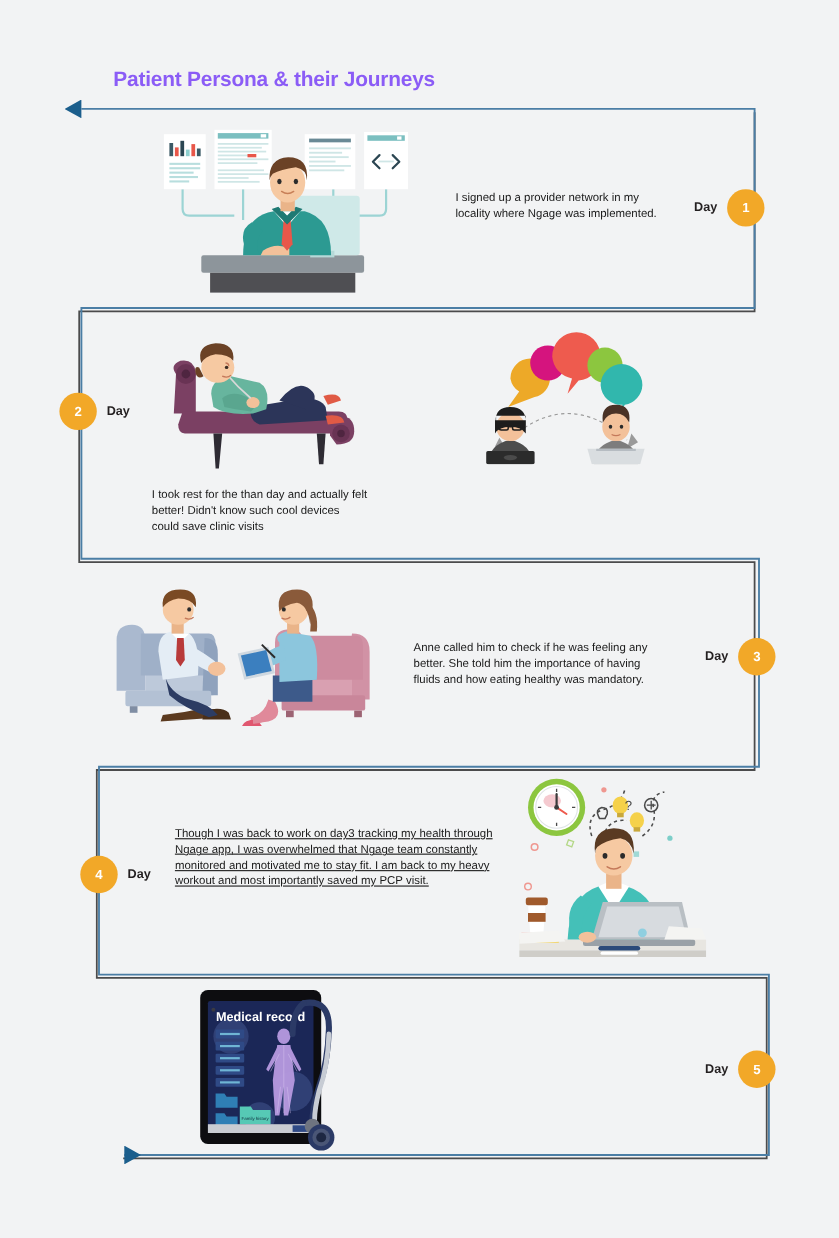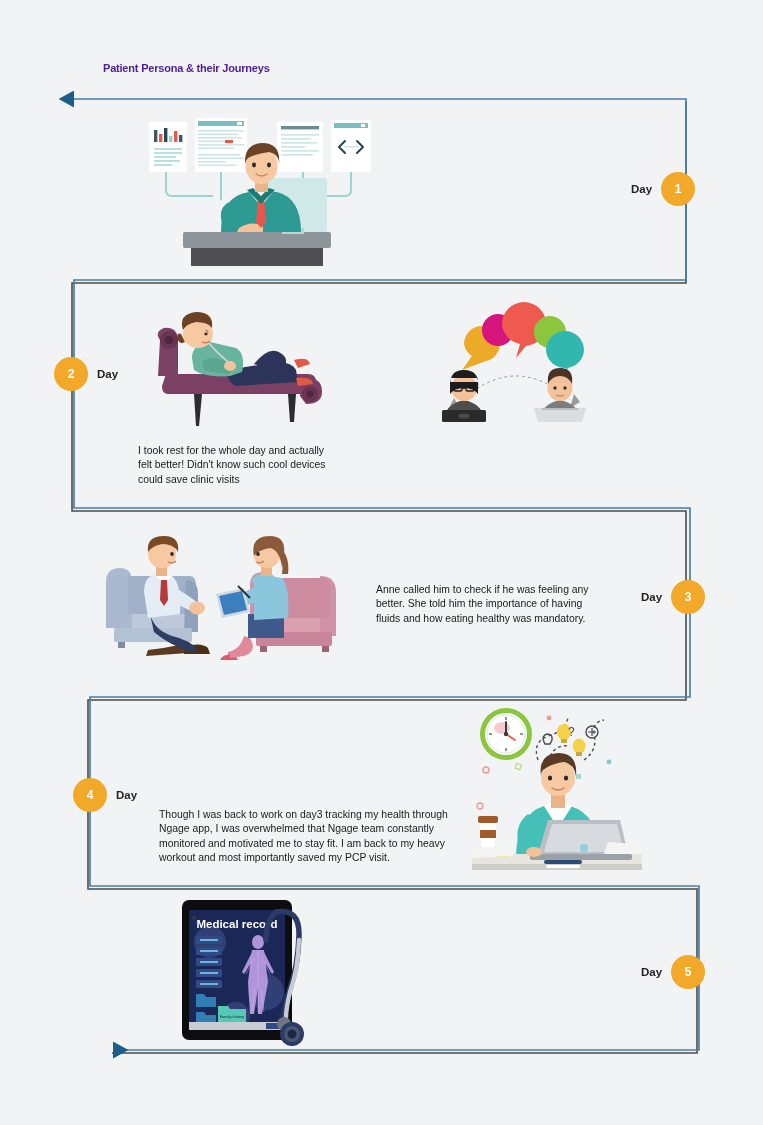--- a/index.html
+++ b/index.html
@@ -8,21 +8,21 @@
     background:#f2f3f4;
     font-family:"Liberation Sans", sans-serif;
     position:relative;
     overflow:hidden;
   }
   .stage{position:absolute;inset:0;}
 
   
   .title{
     position:absolute;left:103px;top:62px;
-    font-size:11px;font-weight:bold;color:#4c1d95;
+    font-size:19px;font-weight:bold;color:#8b5cf6;
     letter-spacing:-0.2px;
   }
 
   
   .path-svg{position:absolute;left:0;top:0;width:763px;height:1125px;pointer-events:none;}
 
   
   .daymark{position:absolute;display:flex;align-items:center;gap:9px;}
   .daymark .dlabel{font-size:11.5px;font-weight:bold;color:#231f20;}
   .dcircle{
@@ -155,20 +155,21 @@
       <rect x="112" y="68" width="13" height="14" fill="#eab489"></rect>
 
       <ellipse cx="118.5" cy="56" rx="16" ry="18" fill="#f6c9a2"></ellipse>
       <path d="M102,54 Q101,34 119,33 Q138,33 136,54 Q136,44 126,42 Q112,44 105,48 Q103,50 102,54 Z" fill="#6b4226"></path>
       <ellipse cx="111" cy="55" rx="2" ry="2.4" fill="#2b2b2b"></ellipse>
       <ellipse cx="126" cy="55" rx="2" ry="2.4" fill="#2b2b2b"></ellipse>
       <path d="M113,64 Q118.5,68 124,64" stroke="#c77f57" stroke-width="1.3" fill="none" stroke-linecap="round"></path>
     </svg>
   </div>
 
+  <div class="btext" style="left:414px;top:174px;width:200px;">I signed up a provider network in my locality where Ngage was implemented.</div>
 
   <div class="daymark" style="left:631px;top:172px;">
     <span class="dlabel">Day</span>
     <span class="dcircle">1</span>
   </div>
 
   <div class="daymark" style="left:54px;top:357px;">
     <span class="dcircle">2</span>
     <span class="dlabel">Day</span>
   </div>
@@ -206,21 +207,21 @@
 
       <ellipse cx="48" cy="34" rx="15" ry="14" fill="#f6c9a2"></ellipse>
       <path d="M33,30 Q28,14 46,12 Q64,12 62,28 Q58,22 46,22 Q36,24 33,30 Z" fill="#6b4226"></path>
       <path d="M31,34 Q26,32 28,40 Q30,45 35,42 Z" fill="#6b4226"></path>
       <path d="M55,30 Q58,30 58,33" stroke="#c4795a" stroke-width="1.2" fill="none"></path>
       <ellipse cx="56" cy="34" rx="1.6" ry="1.4" fill="#3b2b22"></ellipse>
       <path d="M52,42 Q57,44 60,41" stroke="#c4795a" stroke-width="1.2" fill="none"></path>
     </svg>
   </div>
 
-  <div class="btext" style="left:138px;top:444px;width:196px;">I took rest for the whole day and actually felt better! Didn't know such cool devices could save clinic visits</div>
+  <div class="btext" style="left:138px;top:444px;width:196px;">I took rest for the than day and actually felt better! Didn't know such cool devices could save clinic visits</div>
 
   <div class="art" style="left:434px;top:296px;">
     <svg width="160" height="126" viewBox="0 0 160 126">
 
       <path d="M30,48 a18,18 0 1,1 36,0 a18,18 0 0,1 -14,17 L28,74 L38,60 a18,18 0 0,1 -8,-12 Z" fill="#eda928"></path>
       <path d="M48,34 a16,16 0 1,1 32,0 a16,16 0 1,1 -32,0 Z" fill="#d5147e"></path>
       <path d="M68,28 a22,22 0 1,1 44,0 a22,22 0 0,1 -20,22 L82,62 L86,48 a22,22 0 0,1 -18,-20 Z" fill="#ee5b4e"></path>
       <path d="M100,36 a16,16 0 1,1 32,0 a16,16 0 1,1 -32,0 Z" fill="#8cc63f"></path>
       <path d="M112,54 a19,19 0 1,1 38,0 a19,19 0 0,1 -16,18 L126,86 L132,72 a19,19 0 0,1 -20,-18 Z" fill="#31b7ad"></path>
 
@@ -320,21 +321,21 @@
   <div class="daymark" style="left:641px;top:580px;">
     <span class="dlabel">Day</span>
     <span class="dcircle">3</span>
   </div>
 
   <div class="daymark" style="left:73px;top:778px;">
     <span class="dcircle">4</span>
     <span class="dlabel">Day</span>
   </div>
 
-  <div class="btext" style="left:159px;top:808px;width:318px;">Though I was back to work on day3 tracking my health through Ngage app, I was overwhelmed that Ngage team constantly monitored and motivated me to stay fit. I am back to my heavy workout and most importantly saved my PCP visit.</div>
+  <div class="btext" style="left:159px;top:752px;width:318px;text-decoration:underline;">Though I was back to work on day3 tracking my health through Ngage app, I was overwhelmed that Ngage team constantly monitored and motivated me to stay fit. I am back to my heavy workout and most importantly saved my PCP visit.</div>
 
   <div class="art" style="left:472px;top:702px;">
     <svg width="170" height="172" viewBox="0 0 170 172">
 
       <g opacity="0.6">
         <circle cx="14" cy="68" r="3" fill="none" stroke="#ee5b4e" stroke-width="1.4"></circle>
         <rect x="44" y="62" width="5" height="5" fill="none" stroke="#8cc63f" stroke-width="1.2" transform="rotate(20 46 64)"></rect>
         <circle cx="8" cy="104" r="3" fill="none" stroke="#ee5b4e" stroke-width="1.3"></circle>
         <rect x="104" y="72" width="5" height="5" fill="#31b7ad" opacity="0.7"></rect>
         <circle cx="77" cy="16" r="2.4" fill="#ee5b4e"></circle>

